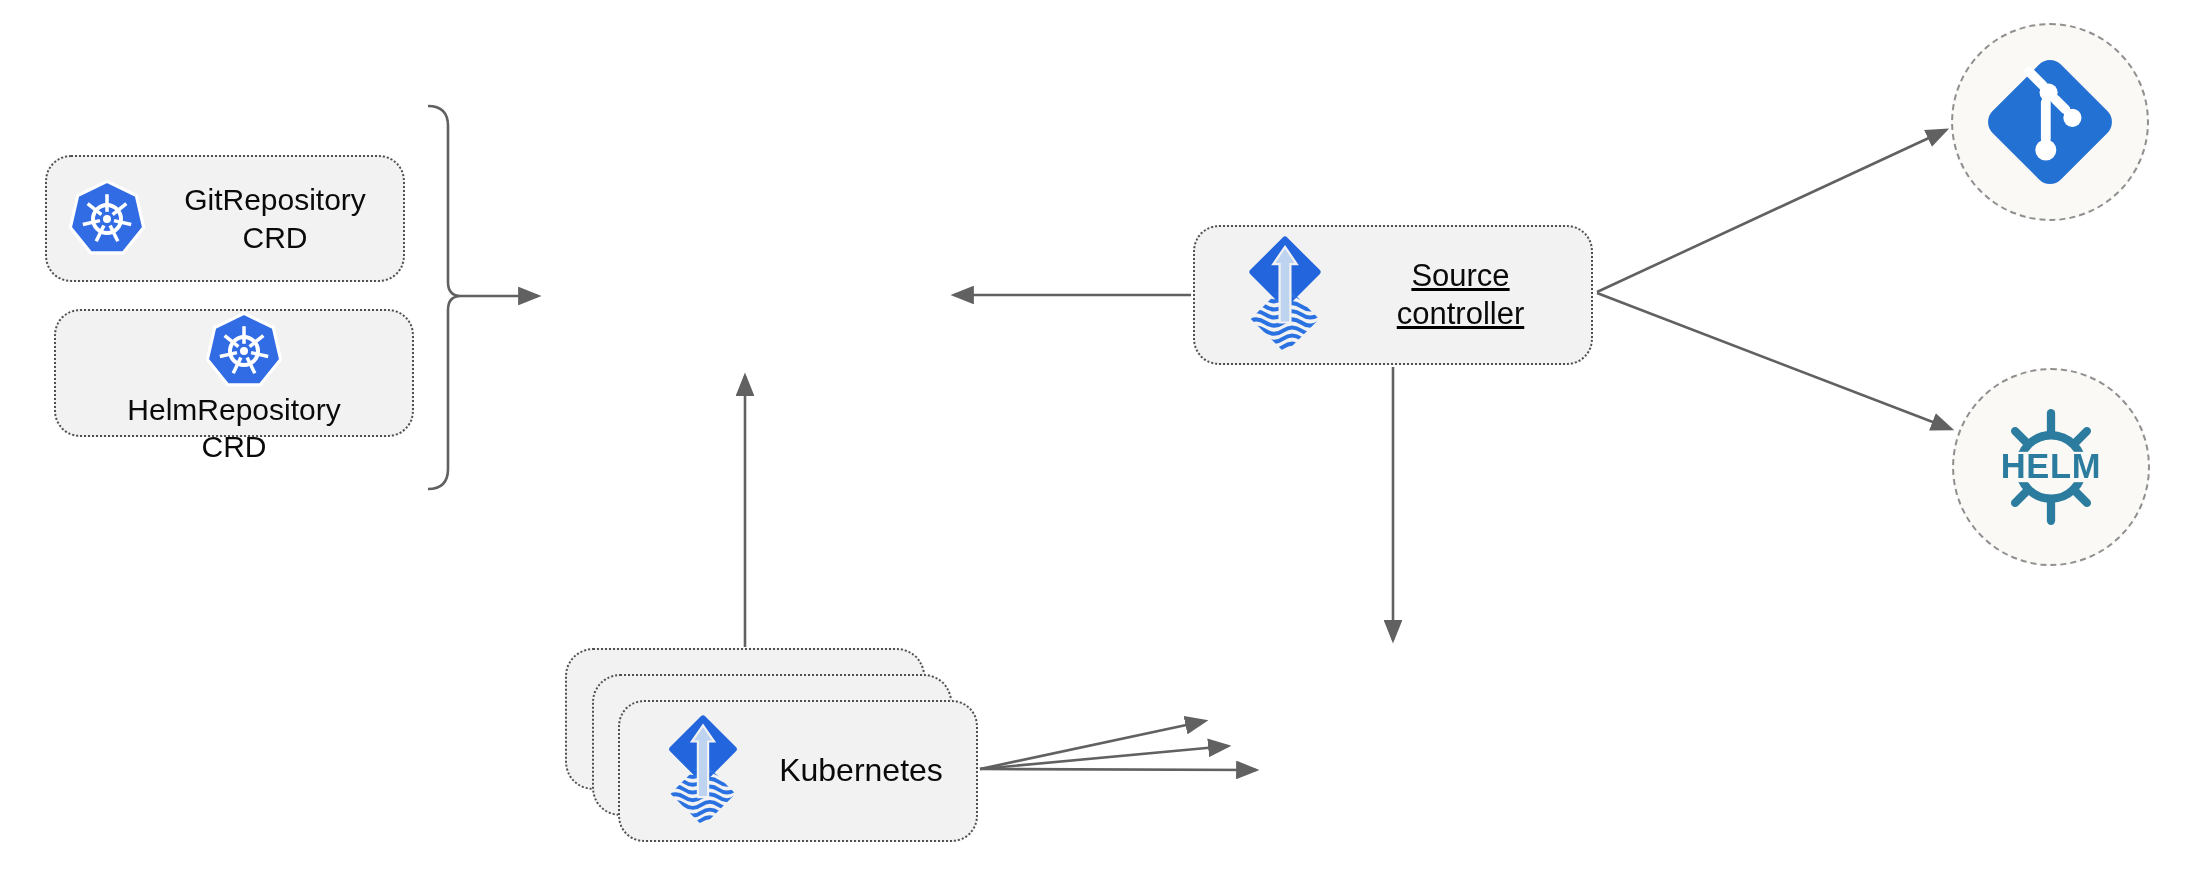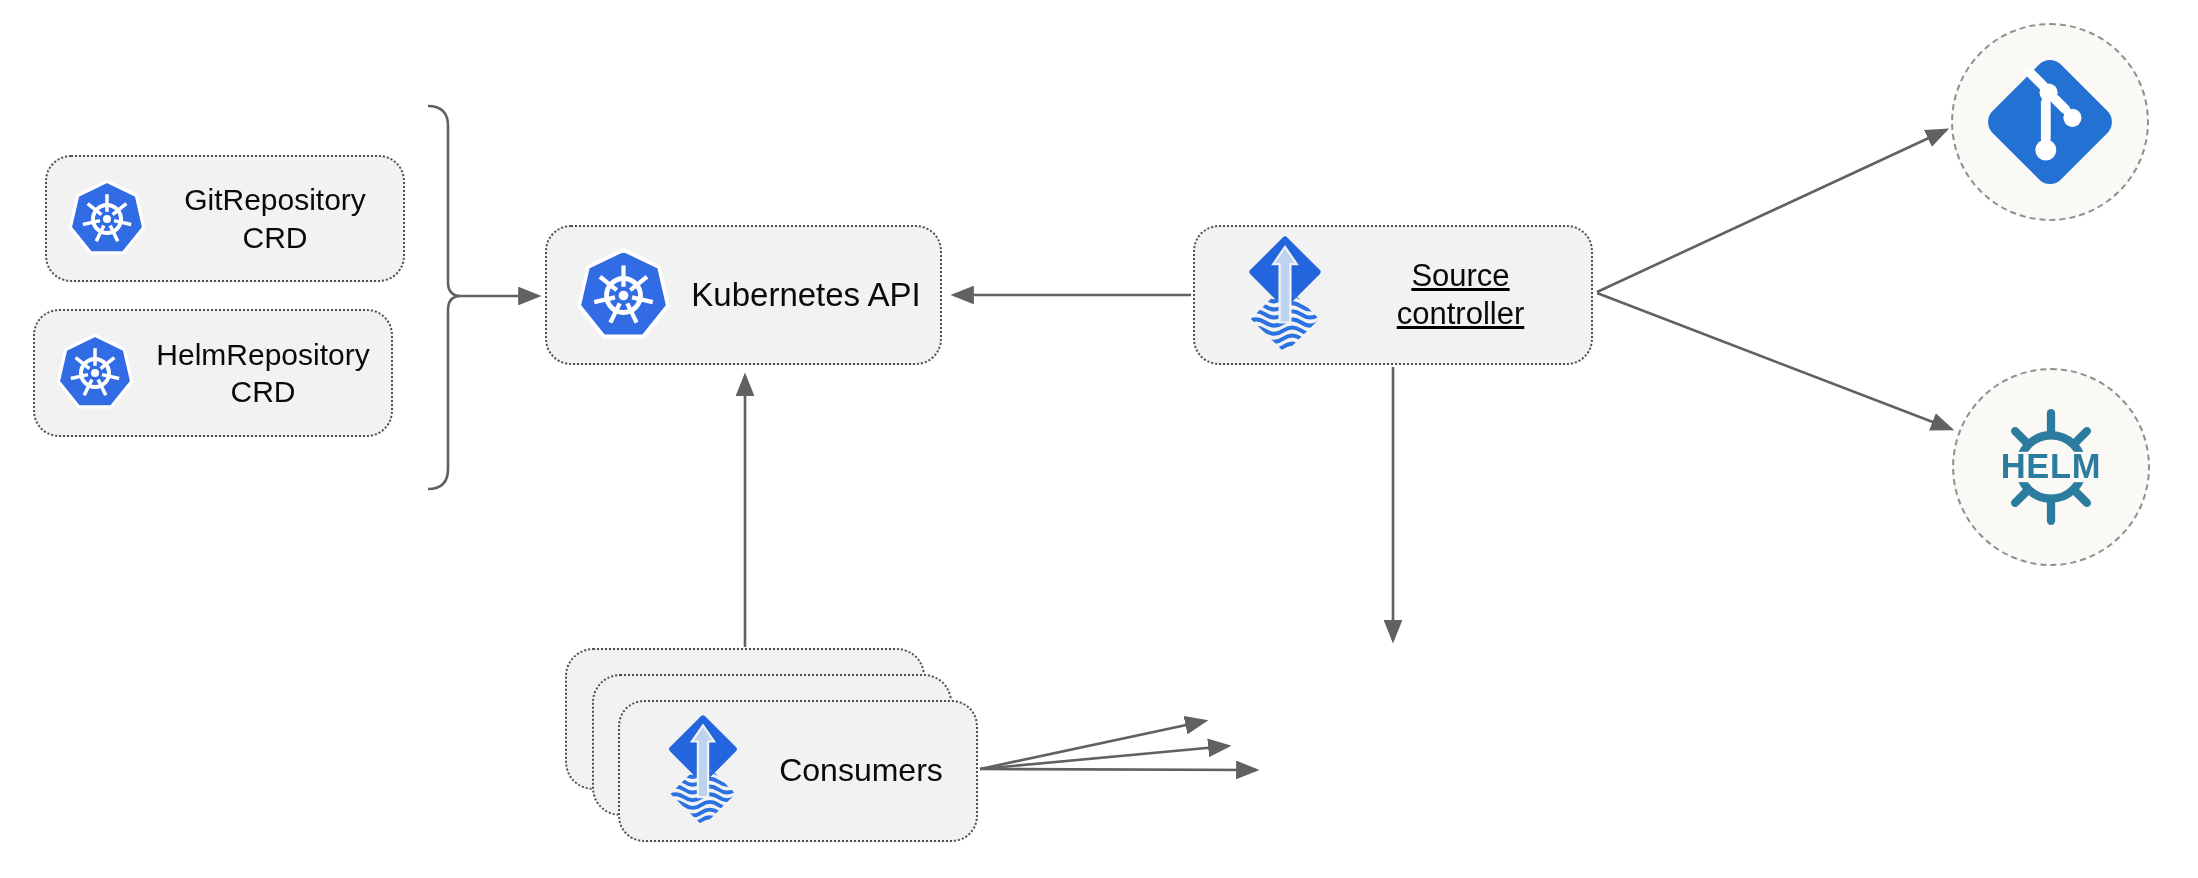--- a/index.html
+++ b/index.html
@@ -67,56 +67,39 @@
         <line x1="53.9" y1="58.1" x2="63.5" y2="77.9"></line>
         <line x1="46.1" y1="58.1" x2="36.5" y2="77.9"></line>
         <line x1="41.2" y1="52" x2="19.8" y2="56.9"></line>
         <line x1="43" y1="44.4" x2="25.8" y2="30.7"></line>
       </g>
     </svg>
     <div class="label lbl-sm">GitRepository
 CRD</div>
   </div>
 
-  <div class="box" style="left:33px; top:309px; width:360px; height:128px;">
+  <div class="box" style="left:54px; top:309px; width:360px; height:128px;flex-direction:column;">
     <svg class="icon" style="margin-left:20px;" width="80" height="80" viewBox="0 0 100 100">
       <polygon points="50,3 86.7,20.7 95.8,60.5 70.4,92.3 29.6,92.3 4.2,60.5 13.3,20.7" fill="#326ce5" stroke="#ffffff" stroke-width="4" stroke-linejoin="round"></polygon>
       <circle cx="50" cy="50" r="17.5" fill="none" stroke="#ffffff" stroke-width="5"></circle>
       <circle cx="50" cy="50" r="5" fill="#ffffff"></circle>
       <g stroke="#ffffff" stroke-width="4.4">
         <line x1="50" y1="41" x2="50" y2="19"></line>
         <line x1="57" y1="44.4" x2="74.2" y2="30.7"></line>
         <line x1="58.8" y1="52" x2="80.2" y2="56.9"></line>
         <line x1="53.9" y1="58.1" x2="63.5" y2="77.9"></line>
         <line x1="46.1" y1="58.1" x2="36.5" y2="77.9"></line>
         <line x1="41.2" y1="52" x2="19.8" y2="56.9"></line>
         <line x1="43" y1="44.4" x2="25.8" y2="30.7"></line>
       </g>
     </svg>
     <div class="label lbl-sm">HelmRepository
 CRD</div>
   </div>
 
-  <div class="box" style="left:545px; top:225px; width:397px; height:140px;">
-    <svg class="icon" style="margin-left:28px;" width="97" height="97" viewBox="0 0 100 100">
-      <polygon points="50,3 86.7,20.7 95.8,60.5 70.4,92.3 29.6,92.3 4.2,60.5 13.3,20.7" fill="#326ce5" stroke="#ffffff" stroke-width="4" stroke-linejoin="round"></polygon>
-      <circle cx="50" cy="50" r="17.5" fill="none" stroke="#ffffff" stroke-width="5"></circle>
-      <circle cx="50" cy="50" r="5" fill="#ffffff"></circle>
-      <g stroke="#ffffff" stroke-width="4.4">
-        <line x1="50" y1="41" x2="50" y2="19"></line>
-        <line x1="57" y1="44.4" x2="74.2" y2="30.7"></line>
-        <line x1="58.8" y1="52" x2="80.2" y2="56.9"></line>
-        <line x1="53.9" y1="58.1" x2="63.5" y2="77.9"></line>
-        <line x1="46.1" y1="58.1" x2="36.5" y2="77.9"></line>
-        <line x1="41.2" y1="52" x2="19.8" y2="56.9"></line>
-        <line x1="43" y1="44.4" x2="25.8" y2="30.7"></line>
-      </g>
-    </svg>
-    <div class="label lbl-lg">Kubernetes API</div>
-  </div>
 
   <div class="box" style="left:1193px; top:225px; width:400px; height:140px;text-decoration:underline;">
     <svg class="icon" style="margin-left:45px;" width="90" height="119" viewBox="0 0 100 132">
       <defs>
           <clipPath id="fluxclip-a">
             <path d="M50,54 L88,92 L50,130 L12,92 Z"></path>
           </clipPath>
         </defs>
       <path d="M50,4 L86,40 L50,76 L14,40 Z" fill="#2265dc" stroke="#2265dc" stroke-width="7" stroke-linejoin="round"></path>
       <g clip-path="url(#fluxclip-a)" stroke="#2a72e2" stroke-width="4.5" fill="none">
@@ -151,21 +134,21 @@
           <path d="M8,69 q10,-7 20,0 t20,0 t20,0 t20,0"></path>
           <path d="M8,78 q10,-7 20,0 t20,0 t20,0 t20,0"></path>
           <path d="M8,87 q10,-7 20,0 t20,0 t20,0 t20,0"></path>
           <path d="M8,96 q10,-7 20,0 t20,0 t20,0 t20,0"></path>
           <path d="M8,105 q10,-7 20,0 t20,0 t20,0 t20,0"></path>
           <path d="M8,114 q10,-7 20,0 t20,0 t20,0 t20,0"></path>
           <path d="M8,123 q10,-7 20,0 t20,0 t20,0 t20,0"></path>
         </g>
         <polygon points="50,12 63,31 56,31 56,96 44,96 44,31 37,31" fill="#bed3f0" stroke="#f2f2f2" stroke-width="2.5"></polygon>
       </svg>
-      <div class="label lbl-cons">Consumers</div>
+      <div class="label lbl-cons">Kubernetes</div>
     </div>
   </div>
 
 
   <div class="circle" style="left:1951px; top:23px; width:198px; height:198px;">
     <svg width="140" height="140" viewBox="0 0 100 100">
       <rect x="15.5" y="15.5" width="69" height="69" rx="11" fill="#2271d3" transform="rotate(45 50 50)"></rect>
       <g stroke="#ffffff" stroke-width="7" stroke-linecap="round">
         <line x1="35" y1="14" x2="45" y2="24"></line>
         <line x1="54" y1="34" x2="61" y2="41"></line>

